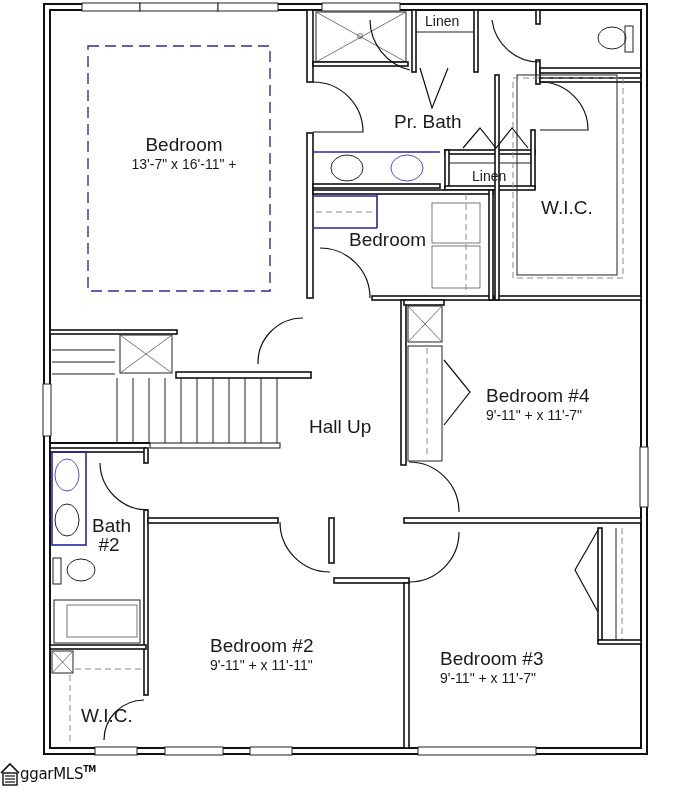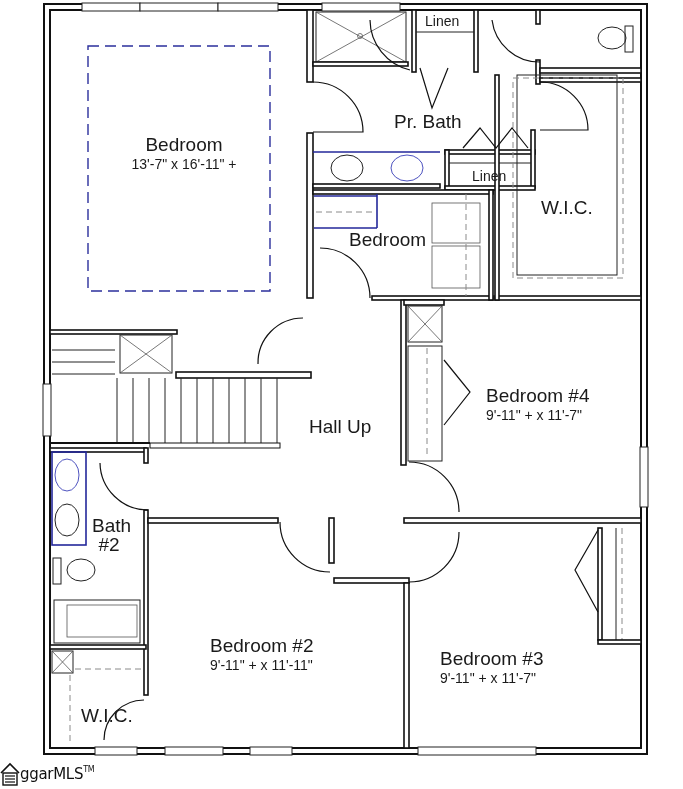--- a/index.html
+++ b/index.html
@@ -13,21 +13,21 @@
   .bluedash { fill:none; stroke:#2b2f9c; stroke-width:1.4; stroke-dasharray:11 6; }
   .blue { fill:none; stroke:#23279a; stroke-width:1.6; }
   .bluethin { fill:none; stroke:#3a40b8; stroke-width:0.9; }
   .door { fill:none; stroke:#111; stroke-width:1.2; }
   .label { position:absolute; color:#1a1a1a; text-align:center; white-space:nowrap; line-height:1; }
   .room { font-size:19px; }
   .dim { font-size:14px; }
   .small { font-size:14px; }
   .logo { position:absolute; left:0; top:760px; height:28px; display:flex; align-items:center; }
   .logo-text { font-family:"DejaVu Sans", sans-serif; font-size:15px; color:#111; letter-spacing:-0.3px; }
-  .logo-tm { font-size:8px; vertical-align:top; }
+  .logo-tm { font-size:8px; vertical-align:top;font-weight:bold; }
 </style>
 </head>
 <body>
 
 <svg id="plan" viewBox="0 0 683 789" xmlns="http://www.w3.org/2000/svg">
 
   <g>
     <rect class="wall" x="44" y="4" width="603" height="750"></rect>
     <rect class="wall" x="50" y="10" width="591" height="738"></rect>
 

